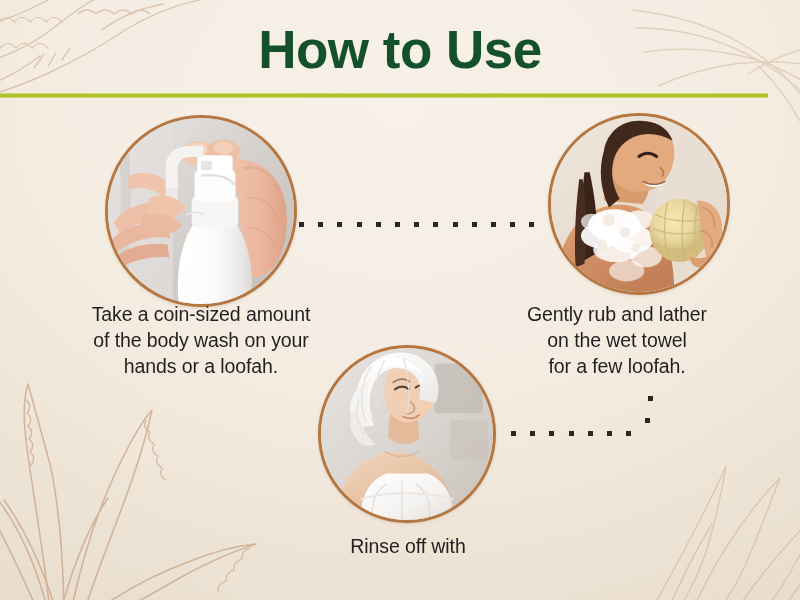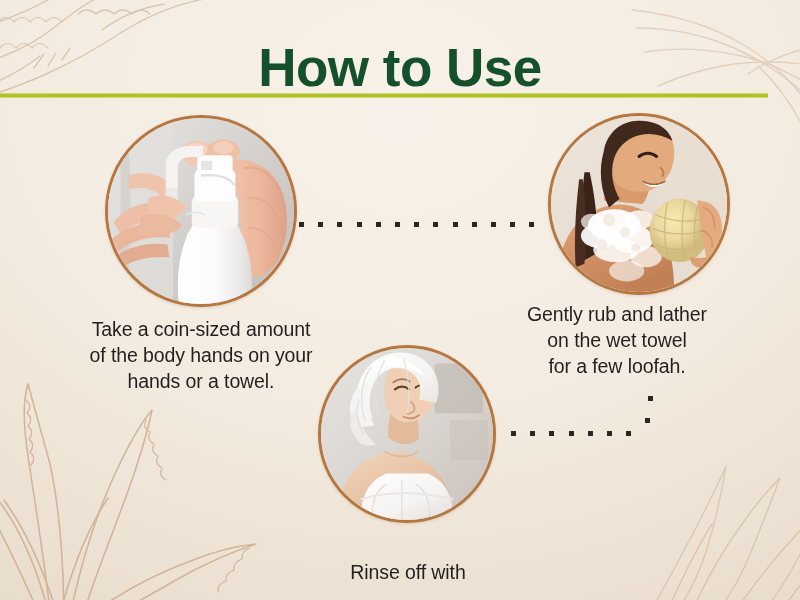--- a/index.html
+++ b/index.html
@@ -18,21 +18,21 @@
   }
   
   .deco { position:absolute; pointer-events:none; }
   .deco svg { display:block; }
   #deco-tl { left:-18px; top:-30px; opacity:.55; }
   #deco-tr { right:-30px; top:-52px; opacity:.40; }
   #deco-bl { left:-40px; bottom:-30px; opacity:.70; }
   #deco-br { right:-26px; bottom:-28px; opacity:.45; }
   
   #title {
-    position:absolute; top:40px; left:0; width:800px;
+    position:absolute; top:22px; left:0; width:800px;
     text-align:center;
     font-size:53px; line-height:1.06;
     font-weight:bold;
     letter-spacing:-0.5px;
     color:#14512b;
   }
   #divider {
     position:absolute; top:93px; left:0;
     width:768px; height:5px;
     background:#aec22b;
@@ -54,23 +54,23 @@
   #circle-3 { left:318px; top:345px; width:178px; height:178px; }
   
   .caption {
     position:absolute;
     text-align:center;
     color:#231f20;
     font-size:19.5px;
     line-height:1.33;
     letter-spacing:-0.1px;
   }
-  #caption-1 { left:34px;  top:317px; width:334px; }
+  #caption-1 { left:34px;  top:302px; width:334px; }
   #caption-2 { left:472px; top:302px; width:290px; }
-  #caption-3 { left:308px; top:560px; width:200px; }
+  #caption-3 { left:308px; top:534px; width:200px; }
   .caption .line { display:block; white-space:nowrap; }
   
   .dot {
     position:absolute;
     width:5px; height:5px;
     background:#2b2620;
   }
 </style>
 </head>
 <body>
@@ -315,22 +315,22 @@
         <path d="M126 200 c2 -20 -4 -34 -16 -42"></path>
       </g>
       <path d="M46 176 c34 -10 68 -10 108 0" stroke="#eae6e3" stroke-width="2.4" fill="none"></path>
 
       <path d="M74 120 c12 8 28 8 40 0" stroke="#d7ab89" stroke-width="2" fill="none" opacity=".55"></path>
     </svg>
   </div>
 
   <div class="caption" id="caption-1">
     <span class="line">Take a coin-sized amount</span>
-    <span class="line">of the body hands on your</span>
-    <span class="line">hands or a towel.</span>
+    <span class="line">of the body wash on your</span>
+    <span class="line">hands or a loofah.</span>
   </div>
 
   <div class="caption" id="caption-2">
     <span class="line">Gently rub and lather</span>
     <span class="line">on the wet towel</span>
     <span class="line">for a few loofah.</span>
   </div>
 
   <div class="caption" id="caption-3">
     <span class="line">Rinse off with</span>

